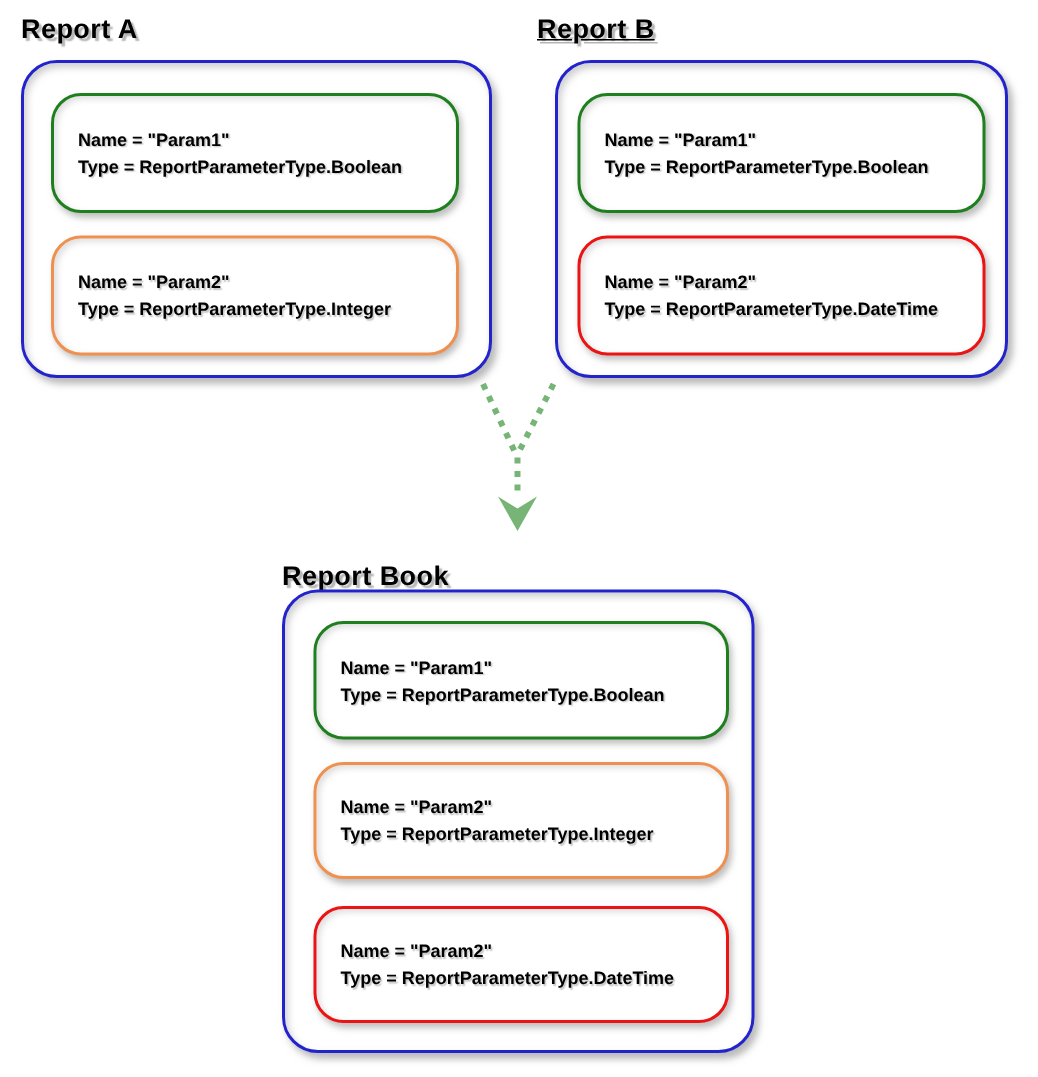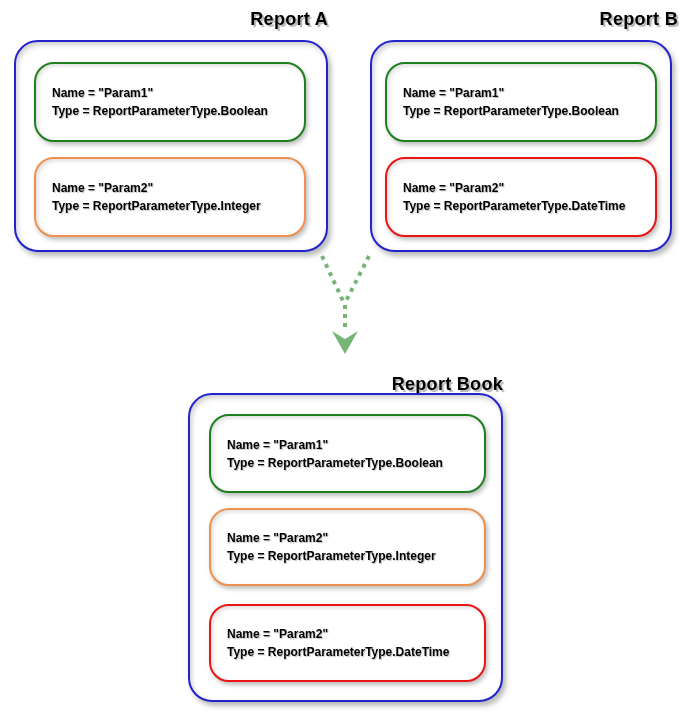--- a/index.html
+++ b/index.html
@@ -6,21 +6,21 @@
   .canvas {
     position: relative;
     width: 692px;
     height: 718px;
     background: #ffffff;
     font-family: "Liberation Sans", sans-serif;
     overflow: hidden;
   }
   .node-title {
     position: absolute;
-    text-align: right;
+    text-align: left;
     font-size: 18px;
     line-height: 24px;
     font-weight: bold;
     color: #000000;
     letter-spacing: 0.3px;
     text-shadow: 2px 2px 1px #b5b5b5;
   }
   .container {
     position: absolute;
     background: #ffffff;
@@ -67,21 +67,21 @@
     <div class="param-box" style="left: 18px; top: 20px; width: 272px; height: 80px; border-color: rgb(31, 127, 31);">
       <div class="param-line">Name = "Param1"</div>
       <div class="param-line">Type = ReportParameterType.Boolean</div>
     </div>
     <div class="param-box" style="left: 18px; top: 115px; width: 272px; height: 80px; border-color: rgb(238, 145, 80);">
       <div class="param-line">Name = "Param2"</div>
       <div class="param-line">Type = ReportParameterType.Integer</div>
     </div>
   </div>
 
-  <div class="node-title" style="left:376px; top:7px; width:302px;">Report B</div>
+  <div class="node-title" style="left:358px; top:7px; width:302px;text-decoration:underline;">Report B</div>
   <div class="container" style="left:370px; top:40px; width:298px; height:208px;">
     <div class="param-box" style="left: 13px; top: 20px; width: 272px; height: 80px; border-color: rgb(31, 127, 31);">
       <div class="param-line">Name = "Param1"</div>
       <div class="param-line">Type = ReportParameterType.Boolean</div>
     </div>
     <div class="param-box" style="left: 13px; top: 115px; width: 272px; height: 80px; border-color: rgb(234, 20, 20);">
       <div class="param-line">Name = "Param2"</div>
       <div class="param-line">Type = ReportParameterType.DateTime</div>
     </div>
   </div>

